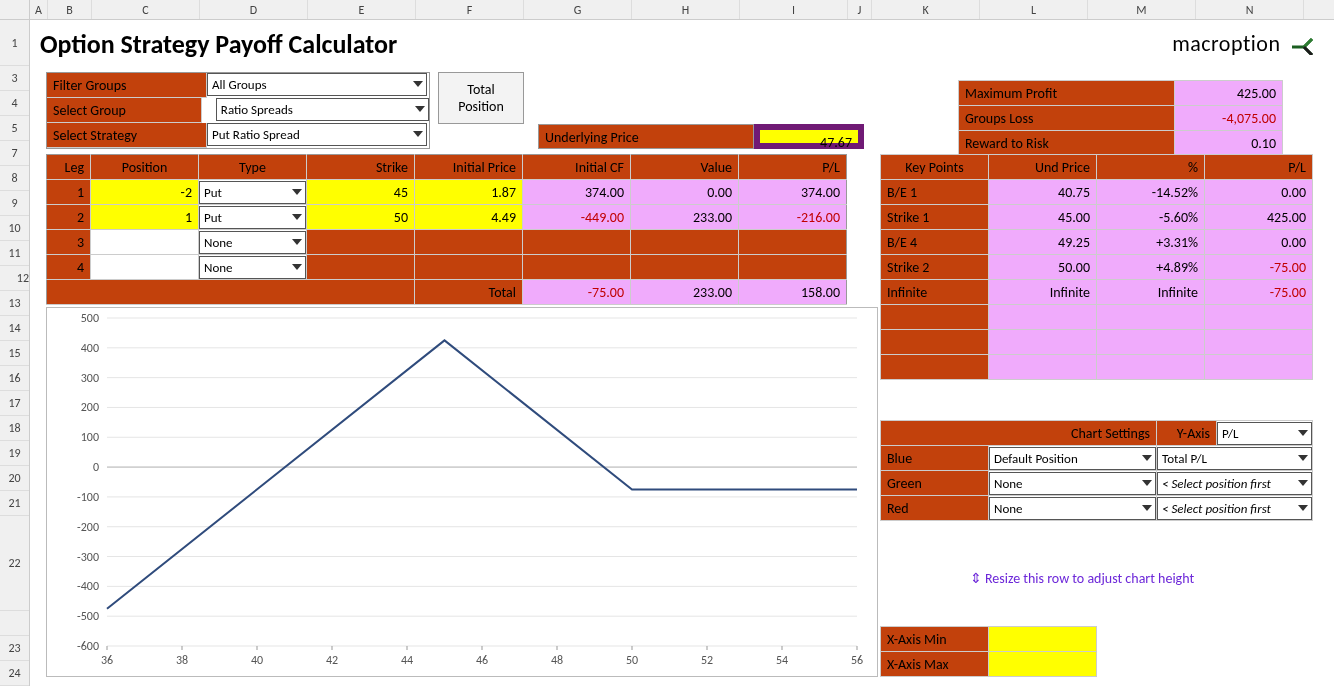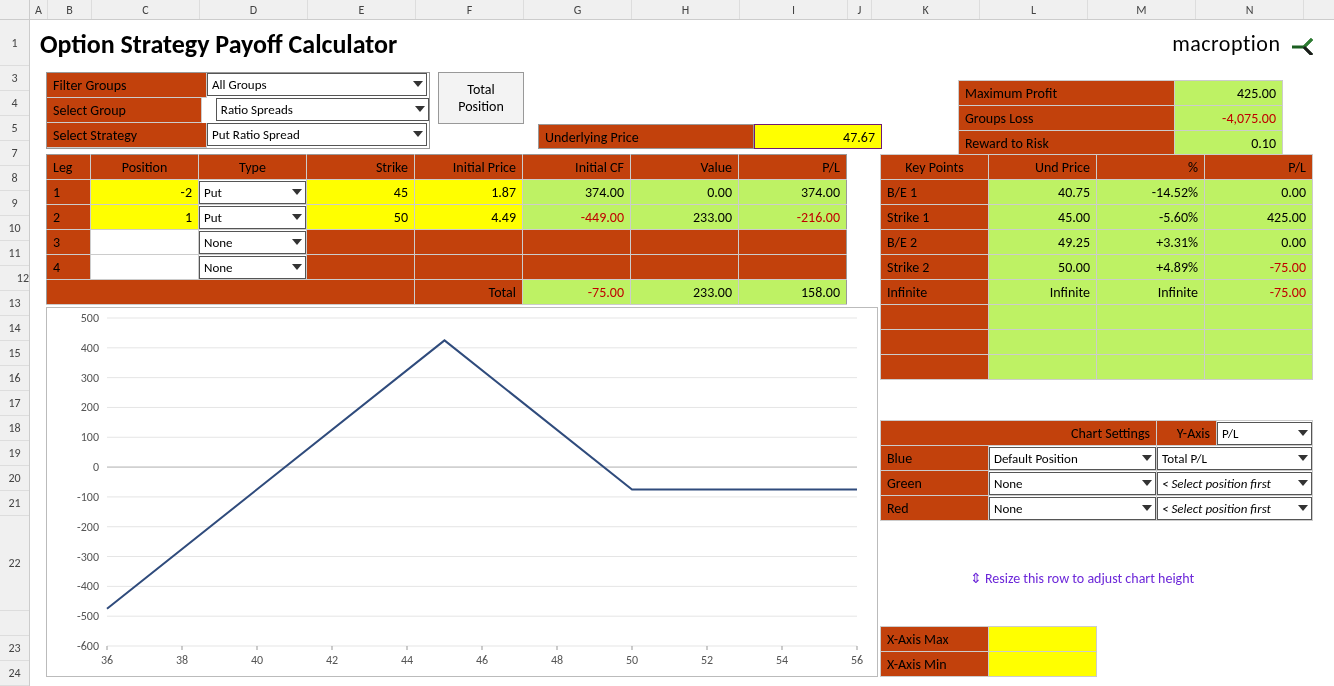--- a/index.html
+++ b/index.html
@@ -73,25 +73,25 @@
   }
   .cell {
     font-size: 14px;
     padding: 2px 6px;
     height: 25px;
     line-height: 21px;
     border-bottom: 1px solid #ccc;
     border-right: 1px solid #ccc;
   }
   .gray { background: #c2410c; }
-  .green { background: #bef264; }
+  .green { background: #f0abfc; }
   .yellow { background: #ffff00; }
   .redtxt { color: #c00000; }
   .right { text-align: right; }
-  .center { text-align: left; }
+  .center { text-align: right; }
   .dropdown {
     position: relative;
     background: #fff;
     border: 1px solid #555;
     padding: 2px 18px 2px 4px;
     height: 23px;
     line-height: 17px;
     font-size: 13px;
   }
   .dropdown::after {
@@ -204,21 +204,21 @@
       <div class="cell gray" style="width:160px;">Select Strategy</div>
       <div class="dropdown" style="width:220px;">Put Ratio Spread</div>
     </div>
   </div>
 
   <div class="box btn" style="top:52px; left:408px; width:86px; height:52px; white-space:pre-line;">Total
 Position</div>
 
   <div style="position:absolute; top:104px; left:508px; display:flex;">
     <div class="cell gray" style="width:216px; border:1px solid #999;">Underlying Price</div>
-    <div class="cell yellow right" style="width:128px; border:1px solid #701a75;">47.67</div>
+    <div class="cell yellow right" style="width:110px; border:6px solid #701a75;">47.67</div>
   </div>
 
   <table class="grid" style="top:134px; left:16px;">
     <tbody>
         <tr id="legs-hdr">
           <th class="gray center" style="width: 44px; border-left: 1px solid rgb(153, 153, 153); border-top: 1px solid rgb(153, 153, 153);">Leg</th>
           <th class="gray " style="width: 108px; border-top: 1px solid rgb(153, 153, 153);">Position</th>
           <th class="gray " style="width: 108px; border-top: 1px solid rgb(153, 153, 153);">Type</th>
           <th class="gray right" style="width: 108px; border-top: 1px solid rgb(153, 153, 153);">Strike</th>
           <th class="gray right" style="width: 108px; border-top: 1px solid rgb(153, 153, 153);">Initial Price</th>
@@ -321,21 +321,21 @@
           <td class="green right">-14.52%</td>
           <td class="green right ">0.00</td>
         </tr>
         <tr>
           <td class="gray">Strike 1</td>
           <td class="green right">45.00</td>
           <td class="green right">-5.60%</td>
           <td class="green right ">425.00</td>
         </tr>
         <tr>
-          <td class="gray">B/E 2</td>
+          <td class="gray">B/E 4</td>
           <td class="green right">49.25</td>
           <td class="green right">+3.31%</td>
           <td class="green right ">0.00</td>
         </tr>
         <tr>
           <td class="gray">Strike 2</td>
           <td class="green right">50.00</td>
           <td class="green right">+4.89%</td>
           <td class="green right redtxt">-75.00</td>
         </tr>
@@ -459,23 +459,23 @@
     </table>
 
   <div style="position:absolute; top:550px; left:940px;" class="hint">
     <span>⇕</span>
     <span>Resize this row to adjust chart height</span>
   </div>
 
   <table class="grid" style="top:606px; left:850px;">
     <tbody>
         <tr>
+          <td class="gray" style="width:108px;">X-Axis Min</td>
+        <td class="yellow" style="width:108px;"></td>
+        </tr>
+    <tr>
           <td class="gray">X-Axis Max</td>
         <td class="yellow"></td>
         </tr>
-    <tr>
-          <td class="gray" style="width:108px;">X-Axis Min</td>
-        <td class="yellow" style="width:108px;"></td>
-        </tr>
   </tbody>
     </table>
 
 </div>
 
 </body></html>

